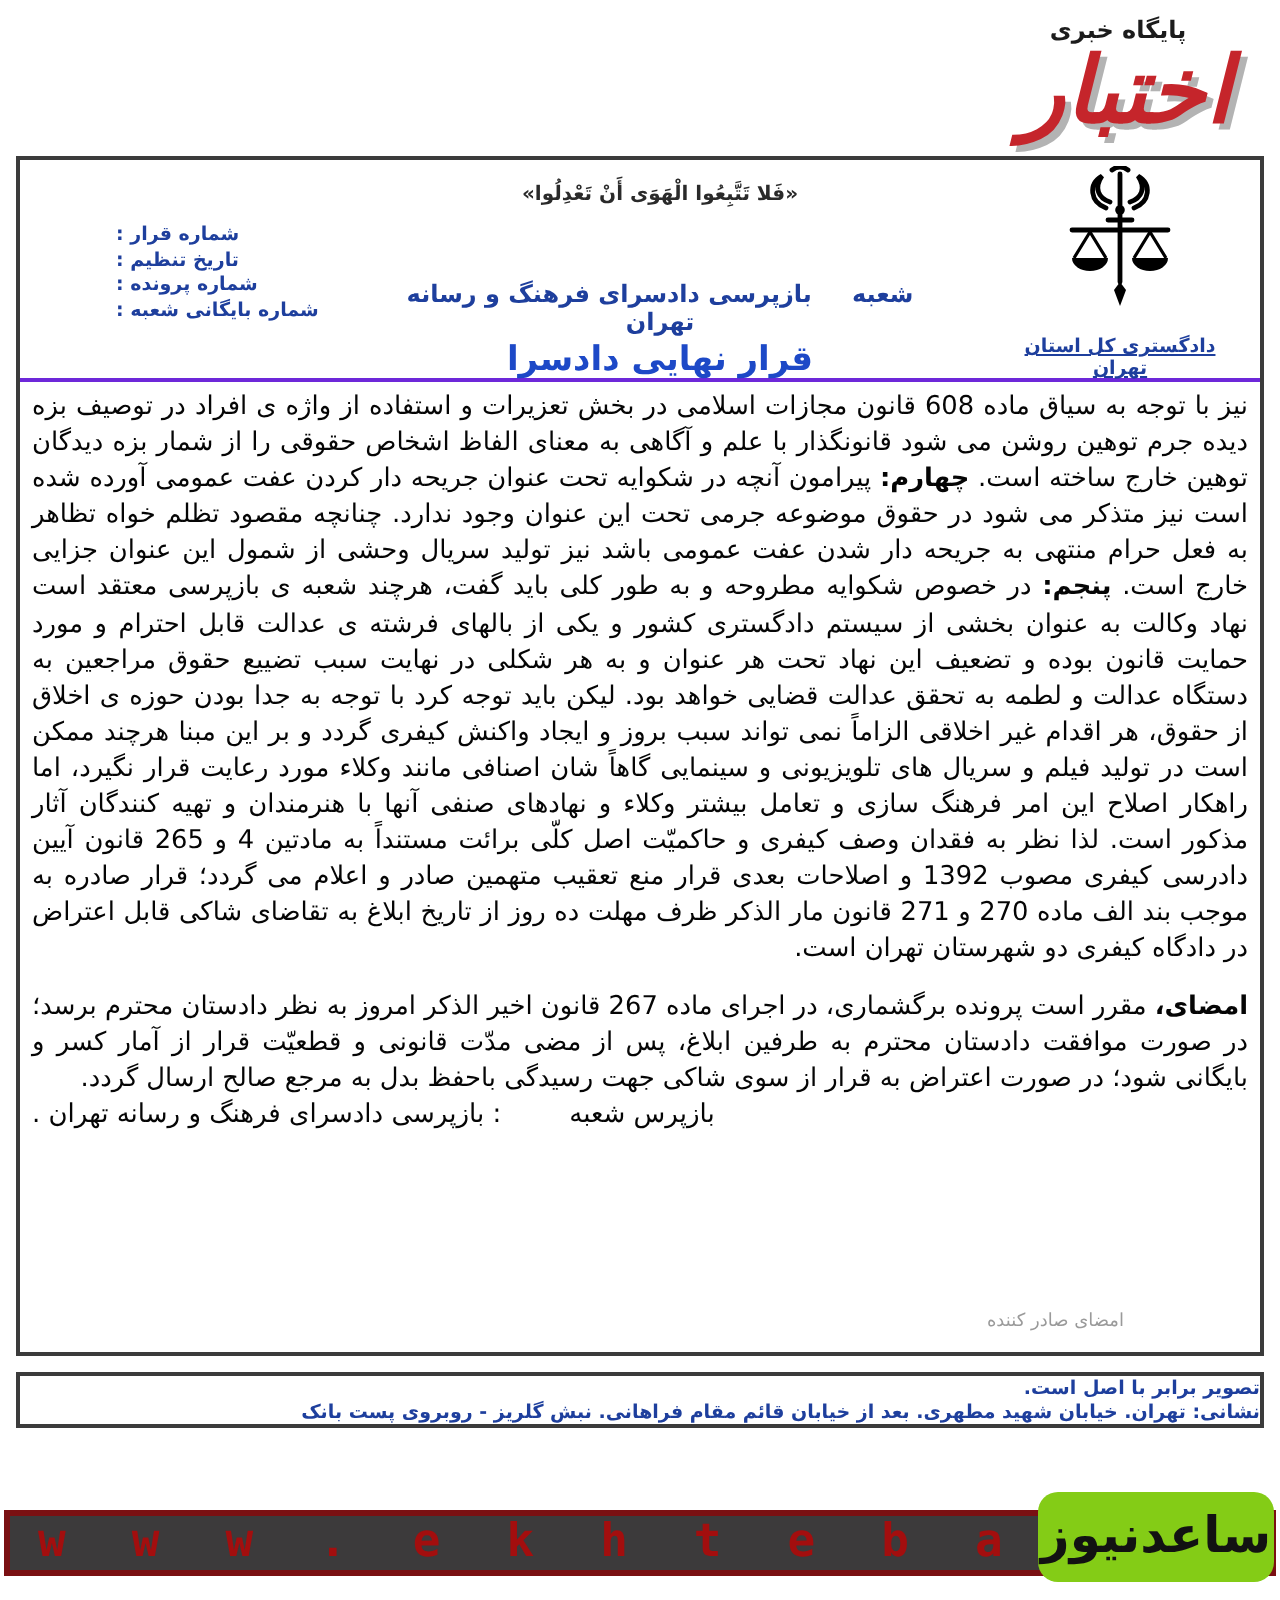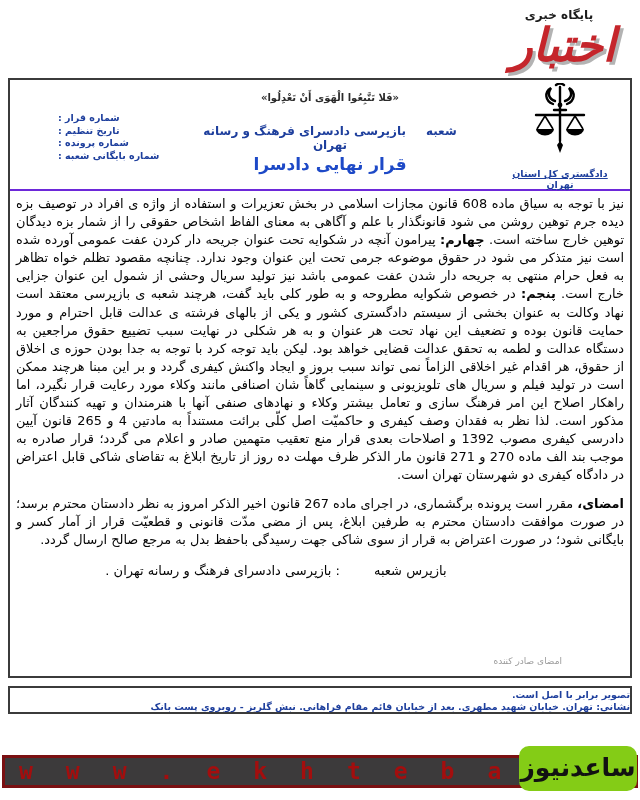--- a/index.html
+++ b/index.html
@@ -15,33 +15,33 @@
 
   
   .doc { position:absolute; left:8px; top:78px; width:624px; height:600px;
     border:2px solid #3b3b3b; background:#fff; z-index:2; }
 
   .hdr { position:relative; height:111px; border-bottom:2px solid #6d28d9; }
   .verse { position:absolute; top:12px; left:190px; width:260px; text-align:center;
     font-size:10px; font-weight:bold; color:#2a2a2a; direction:rtl; }
   .meta { position:absolute; top:32px; left:48px; width:118px; direction:rtl;
     text-align:left; color:#1e3f9d; font-size:9.5px; font-weight:bold; line-height:12.5px; }
-  .hdr-center { position:absolute; top:44px; left:180px; width:280px; text-align:center; direction:rtl; }
+  .hdr-center { position:absolute; top:60px; left:180px; width:280px; text-align:center; direction:rtl; }
   .branch-line { font-size:12px; font-weight:bold; color:#1e3f9d; }
   .branch-gap { display:inline-block; width:20px; }
   .doc-title { margin-top:2px; font-size:17px; font-weight:bold; color:#1d49c7; }
   .hdr-emblem { position:absolute; top:3px; right:22px; width:96px; text-align:center; }
   .org-name { font-size:9.5px; font-weight:bold; color:#1e3f9d; direction:rtl; margin-top:5px;text-decoration:underline; }
 
   .body-text { padding:4px 6px 0 6px; direction:rtl; text-align:justify;
     font-size:12.9px; line-height:18.1px; color:#050505; }
   .body-text p + p { margin-top:10px; }
   .b { font-weight:bold; }
 
-  .sig-line { margin-top:13px; direction:rtl; text-align:center; padding-right:88px;
+  .sig-line { direction:rtl; text-align:left; padding-right:88px;
     font-size:13px; color:#050505; }
   .sig-gap { display:inline-block; width:34px; }
   .signer-note { position:absolute; bottom:10px; right:68px; font-size:9px; color:#9a9a9a; direction:rtl; }
 
   
   .foot-box { position:absolute; left:8px; top:686px; width:624px; height:28px;
     border:2px solid #3b3b3b; background:#fff; text-align:right; direction:rtl;
     color:#1e3f9d; font-weight:bold; font-size:9.5px; line-height:12px; padding-top:1px; z-index:2; }
 
   

